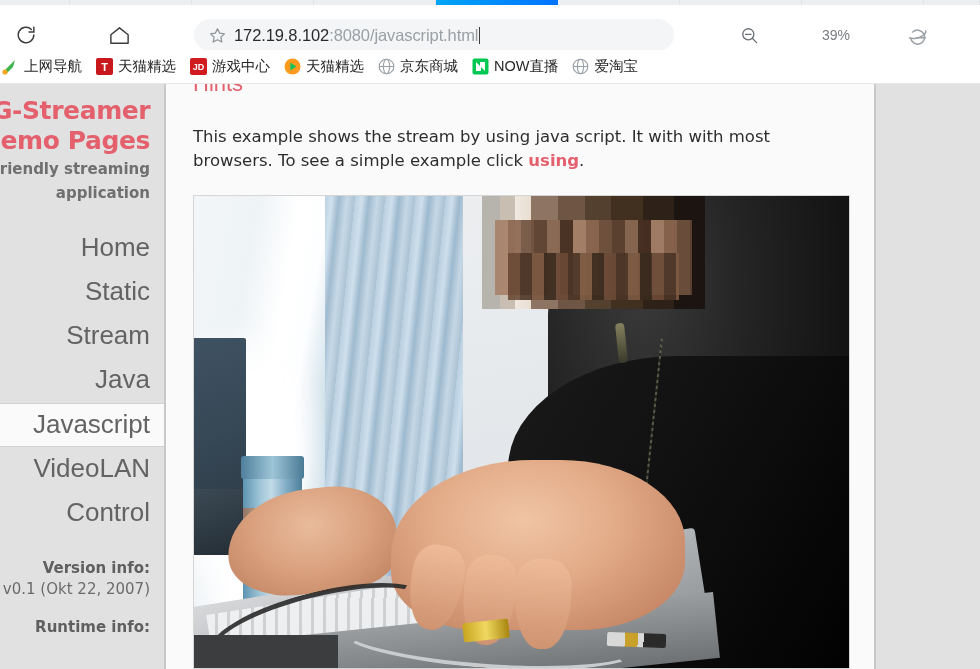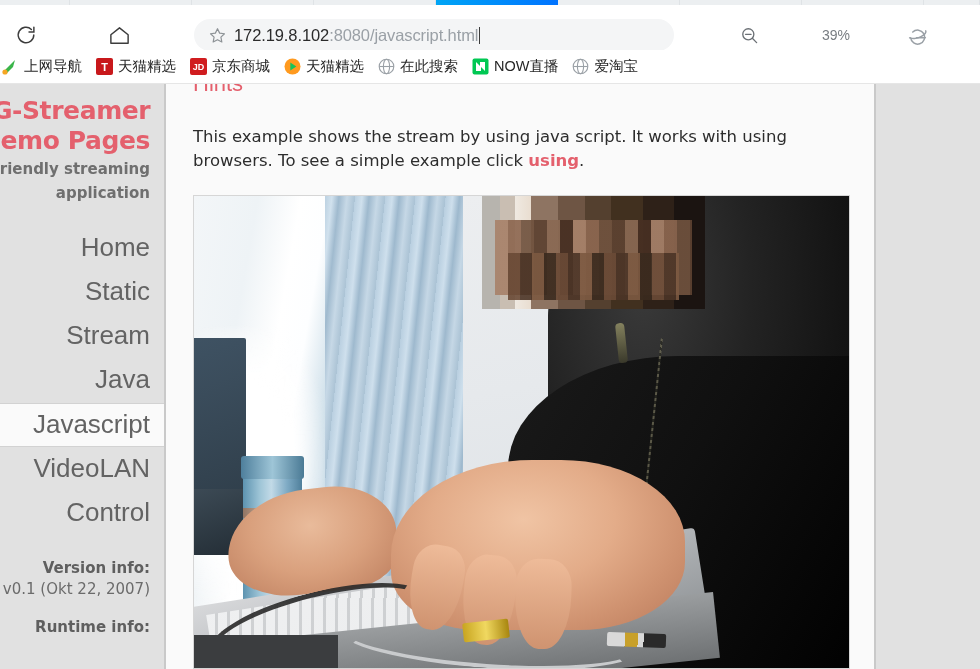--- a/index.html
+++ b/index.html
@@ -510,42 +510,42 @@
     <span class="bm-ico">
       <span class="ico-sq" style="background:#c8181b">T</span>
     </span>
     <span class="bm-label">天猫精选</span>
   </div>
 
   <div class="bm">
     <span class="bm-ico">
       <span class="ico-sq" style="background:#d01c1f;font-size:9px">JD</span>
     </span>
-    <span class="bm-label">京东商城</span>
+    <span class="bm-label">游戏中心</span>
   </div>
 
   <div class="bm">
     <span class="bm-ico">
       <svg width="17" height="17" viewBox="0 0 17 17">
         <circle cx="8.5" cy="8.5" r="8" fill="#ff9a1f"></circle>
         <path d="M6.3 4.4 12.4 8.5 6.3 12.6 Z" fill="#16c35a"></path>
       </svg>
     </span>
     <span class="bm-label">天猫精选</span>
   </div>
 
   <div class="bm">
     <span class="bm-ico">
       <svg width="17" height="17" viewBox="0 0 17 17" fill="none" stroke="#9aa0a6" stroke-width="1.1">
         <circle cx="8.5" cy="8.5" r="7.3"></circle>
           <ellipse cx="8.5" cy="8.5" rx="3.1" ry="7.3"></ellipse>
           <path d="M1.3 8.5h14.4"></path>
       </svg>
     </span>
-    <span class="bm-label">在此搜索</span>
+    <span class="bm-label">京东商城</span>
   </div>
 
   <div class="bm">
     <span class="bm-ico">
       <svg width="17" height="17" viewBox="0 0 17 17">
         <rect x="0.5" y="0.5" width="16" height="16" rx="2" fill="#00c853"></rect>
         <path d="M4 13 L4 4 L8 8 L8 4 L13 4 L13 13 L9 9 L9 13 Z" fill="#ffffff"></path>
       </svg>
     </span>
     <span class="bm-label">NOW直播</span>
@@ -586,21 +586,21 @@
     <div class="info">
       <div class="info-head">Version info:</div>
       <div class="info-val">v0.1 (Okt 22, 2007)</div>
       <div class="info-head second">Runtime info:</div>
     </div>
   </div>
 
   <div class="content">
     <h1 class="h-hints">Hints</h1>
 
-    <p class="para"><span>This example shows the stream by using java script. It works with using browsers. To see a simple example click </span><a href="#">using</a><span>.</span></p>
+    <p class="para"><span>This example shows the stream by using java script. It with with most browsers. To see a simple example click </span><a href="#">using</a><span>.</span></p>
 
     <div class="imgframe">
       <div class="photo">
         <div class="bg-wallL"></div>
         <div class="win-glow"></div>
         <div class="curtain"></div>
         <div class="wall"></div>
         <div class="monitor"></div>
         <div class="monitor2"></div>
         <div class="bottle"></div>

